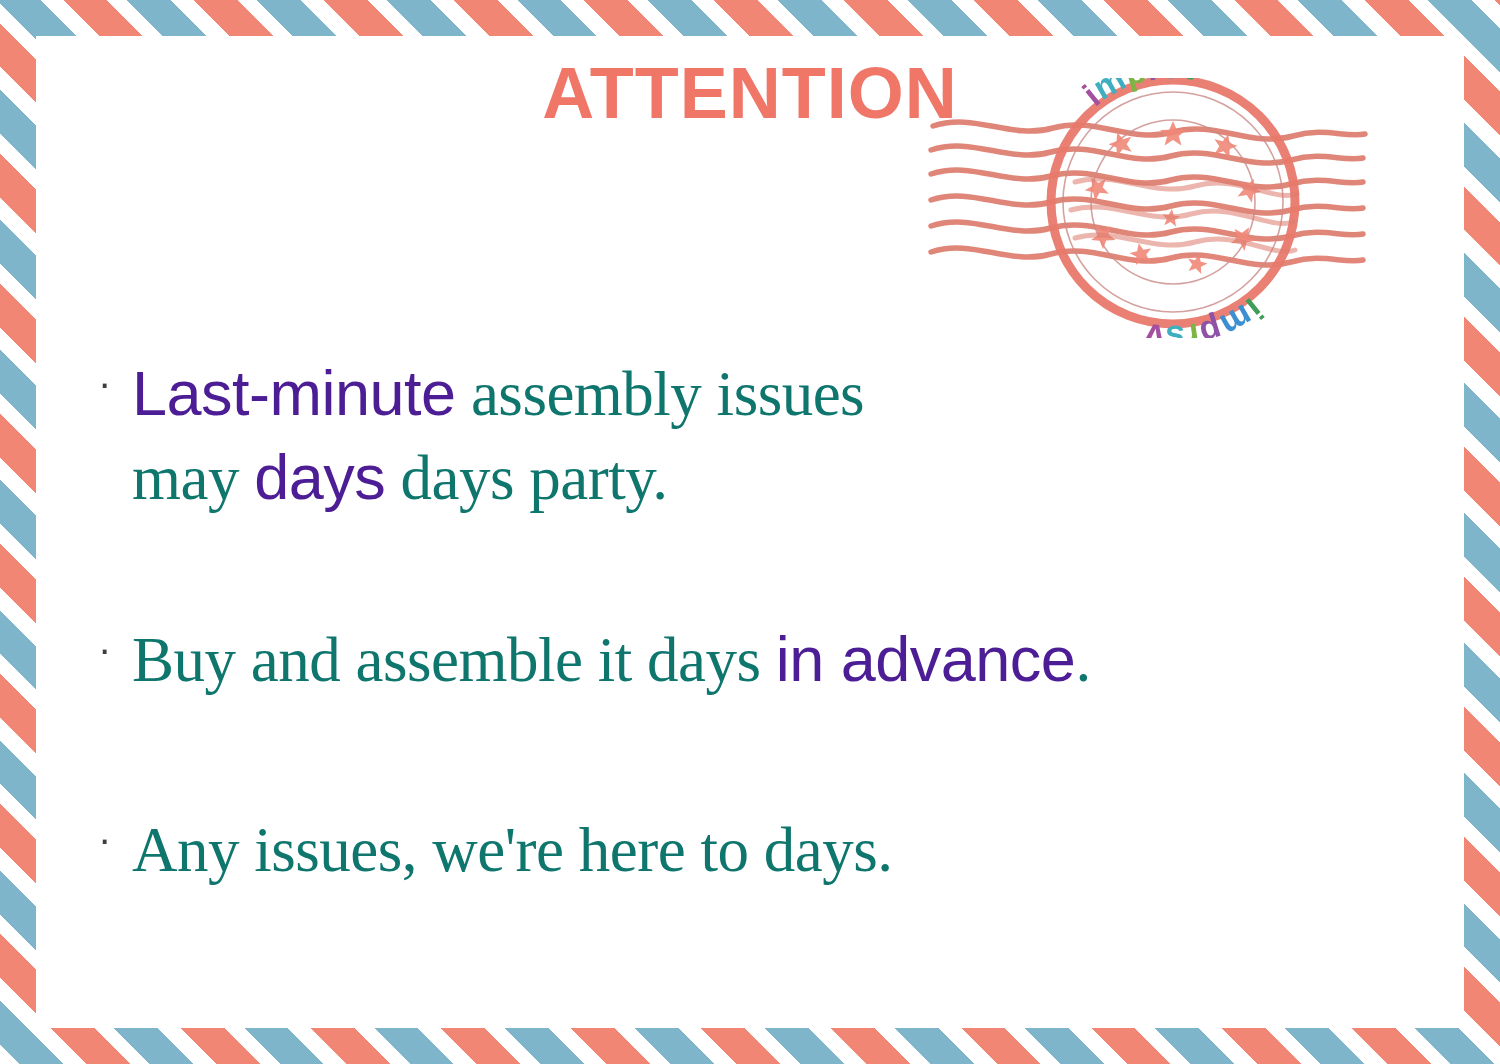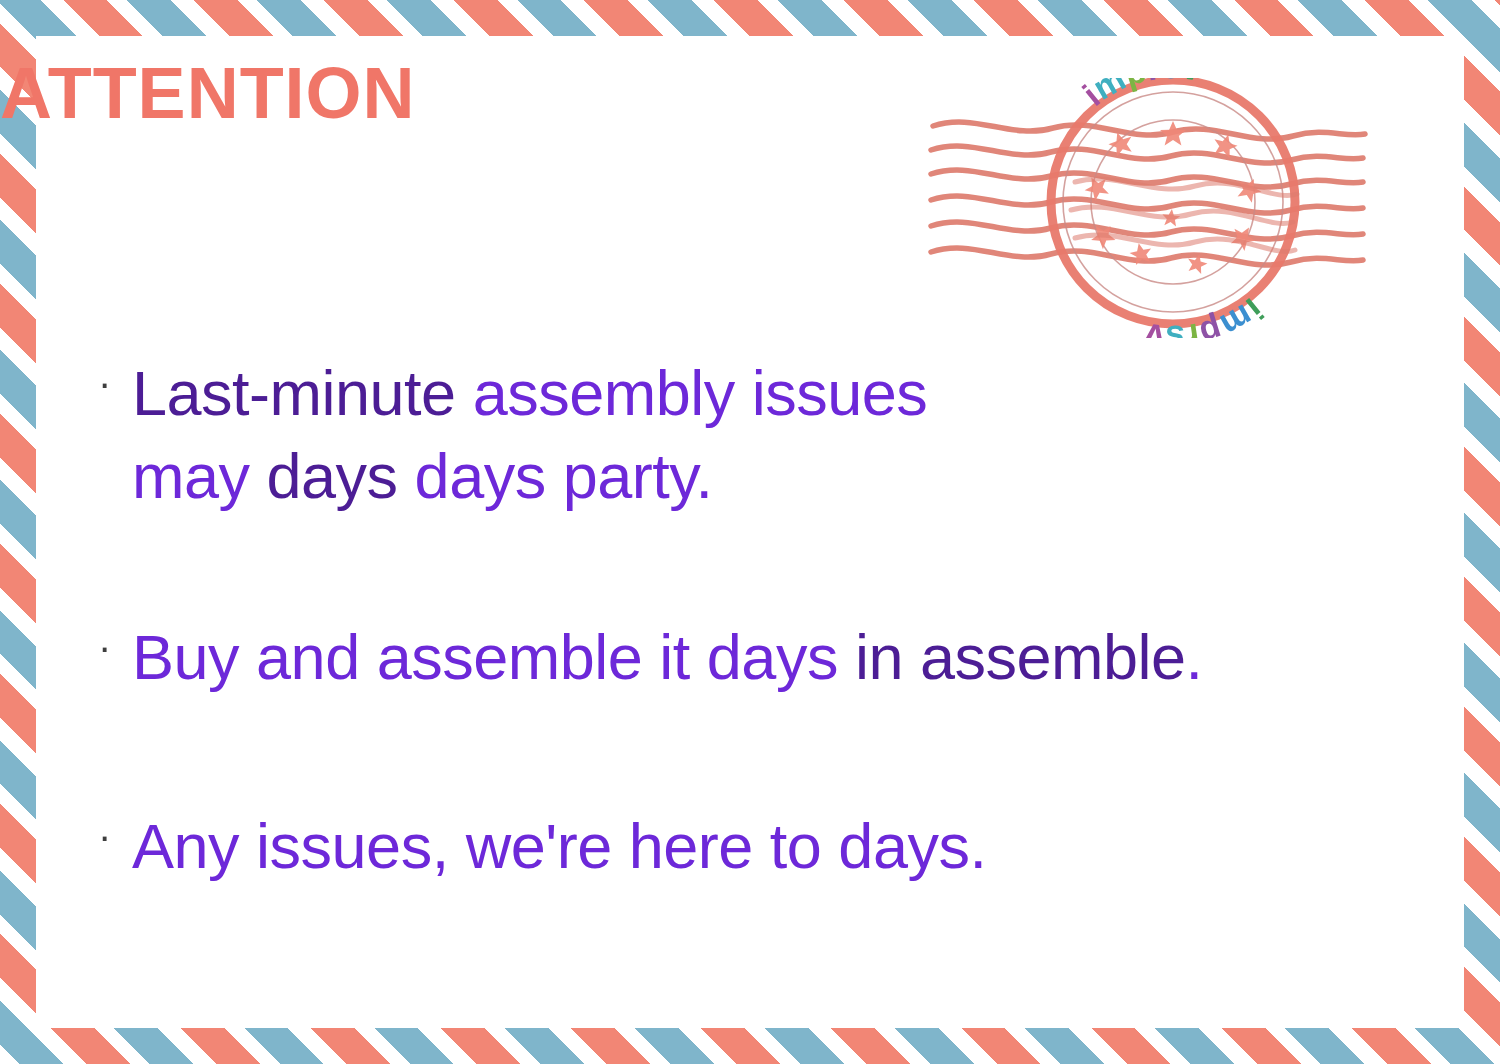--- a/index.html
+++ b/index.html
@@ -52,20 +52,21 @@
     position: absolute;
     inset: 0;
     z-index: 3;
   }
 
   .title {
     position: absolute;
     left: 0;
     right: 0;
     top: 52px;
+    text-align: center;
     font-family: "Liberation Sans", sans-serif;
     font-weight: bold;
     font-size: 72px;
     letter-spacing: 1px;
     color: #F07668;
   }
 
   
   .postmark {
     position: absolute;
@@ -98,21 +99,21 @@
     width: 34px;
     font-size: 40px;
     line-height: 1.55;
     color: #3E3E3E;
     text-align: left;
   }
   .bullet-text {
     flex: 1 1 auto;
   }
   .hl { color: #4c1d95; }
-  .dk { color: #6d28d9; }
+  .dk { color: #0f766e; font-family: Liberation Serif, serif; }
 
   .b1 { margin-top: 0px; }
   .b2 { margin-top: 98px; }
   .b3 { margin-top: 106px; }
 </style>
 </head>
 <body>
 
 <div id="card">
 
@@ -208,21 +209,21 @@
         <div class="bullet-dot">·</div>
         <div class="bullet-text">
           <span class="hl">Last-minute</span><span class="dk"> assembly issues</span><br>
           <span class="dk">may </span><span class="hl">days</span><span class="dk"> days party.</span>
         </div>
       </div>
 
       <div class="bullet-row b2">
         <div class="bullet-dot">·</div>
         <div class="bullet-text">
-          <span class="dk">Buy and assemble it days </span><span class="hl">in assemble</span><span class="dk">.</span>
+          <span class="dk">Buy and assemble it days </span><span class="hl">in advance</span><span class="dk">.</span>
         </div>
       </div>
 
       <div class="bullet-row b3">
         <div class="bullet-dot">·</div>
         <div class="bullet-text">
           <span class="dk">Any issues, we're here to days.</span>
         </div>
       </div>
 

